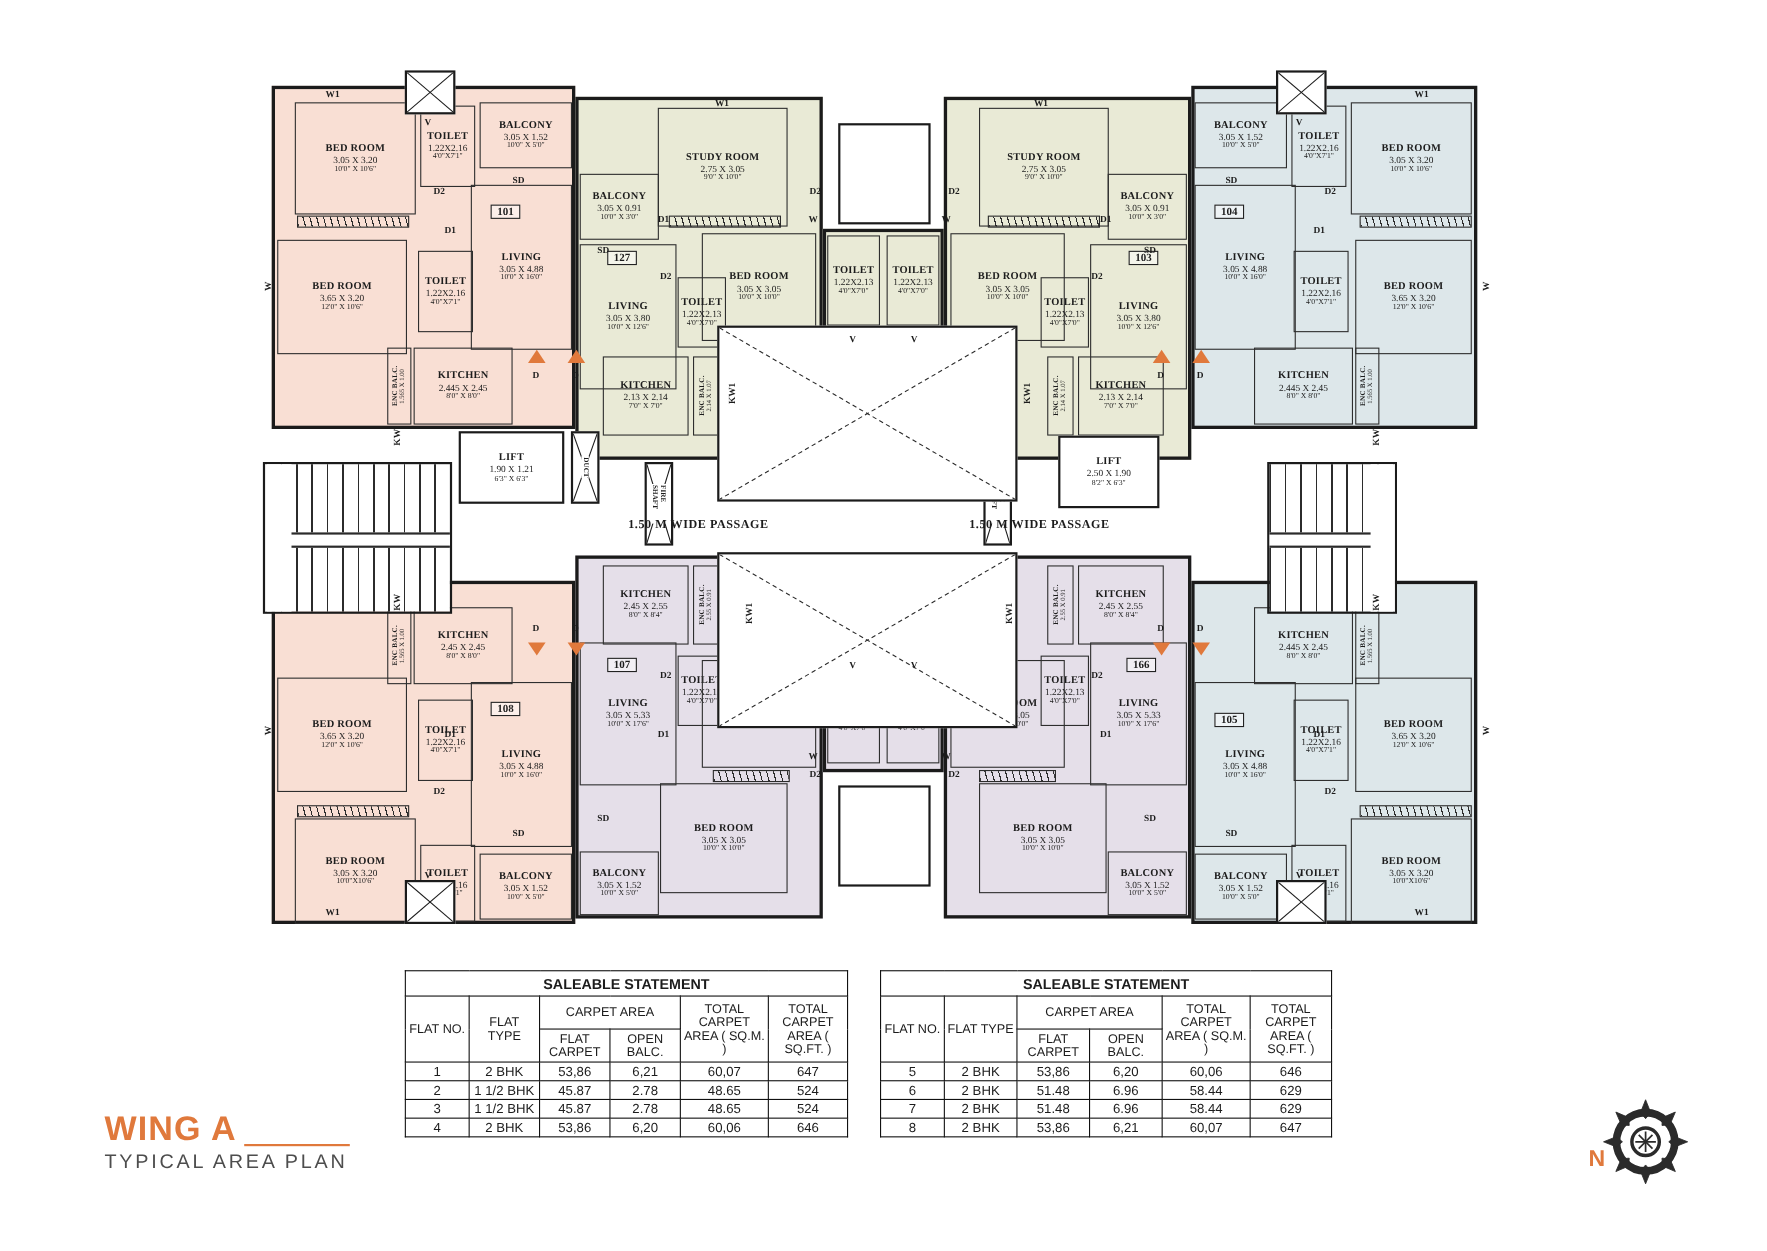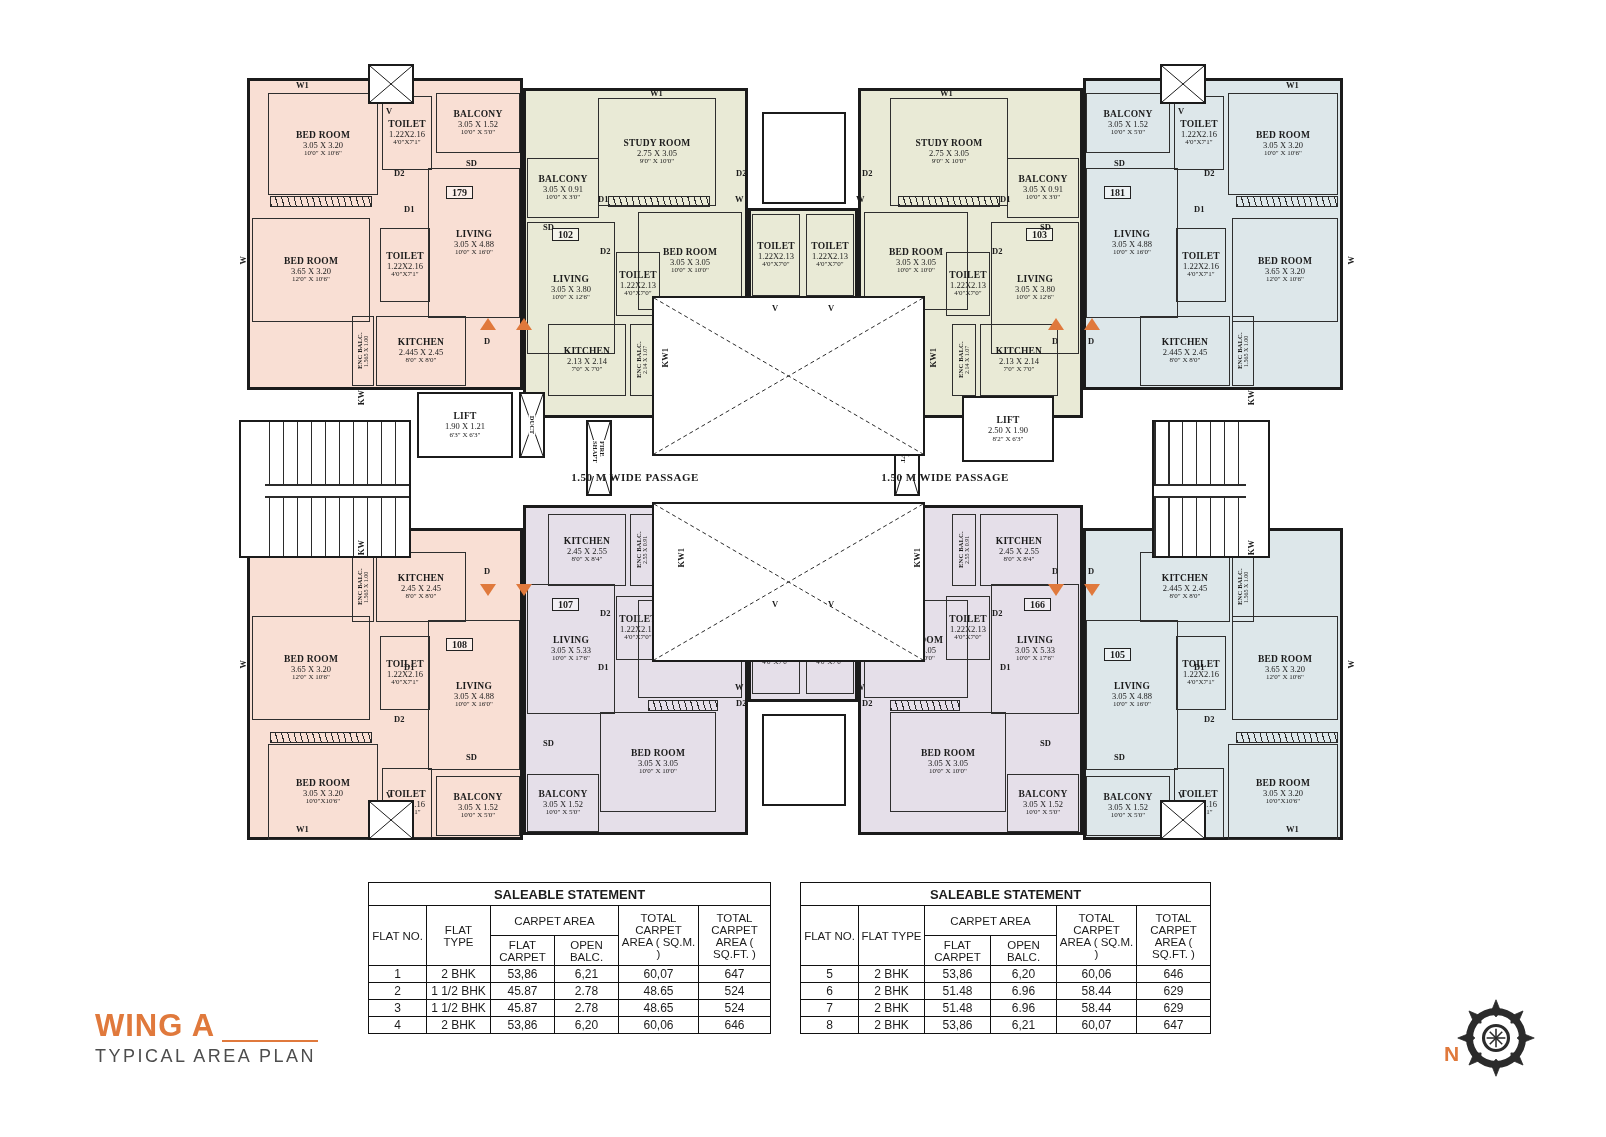--- a/index.html
+++ b/index.html
@@ -95,21 +95,21 @@
     </div>
   <div class="room" style="left:376px;top:316px;width:90px;height:70px">
       <div class="rn">KITCHEN</div>
       <div class="rm">2.445 X 2.45</div>
       <div class="rf">8'0" X 8'0"</div>
     </div>
   <div class="room vert" style="left:352px;top:316px;width:22px;height:70px">
       <div class="rn">ENC BALC.</div>
       <div class="rm">1.565 X 1.00</div>
     </div>
-  <div class="fno" style="left:446px;top:186px">179</div>
+  <div class="fno" style="left:446px;top:186px">101</div>
 
   <div class="room" style="left:598px;top:98px;width:118px;height:108px">
       <div class="rn">STUDY ROOM</div>
       <div class="rm">2.75 X 3.05</div>
       <div class="rf">9'0" X 10'0"</div>
     </div>
   <div class="room" style="left:527px;top:158px;width:72px;height:60px">
       <div class="rn">BALCONY</div>
       <div class="rm">3.05 X 0.91</div>
       <div class="rf">10'0" X 3'0"</div>
@@ -131,21 +131,21 @@
     </div>
   <div class="room" style="left:548px;top:324px;width:78px;height:72px">
       <div class="rn">KITCHEN</div>
       <div class="rm">2.13 X 2.14</div>
       <div class="rf">7'0" X 7'0"</div>
     </div>
   <div class="room vert" style="left:630px;top:324px;width:24px;height:72px">
       <div class="rn">ENC BALC.</div>
       <div class="rm">2.14 X 1.07</div>
     </div>
-  <div class="fno" style="left:552px;top:228px">102</div>
+  <div class="fno" style="left:552px;top:228px">127</div>
 
   <div class="room" style="left:752px;top:214px;width:48px;height:82px">
       <div class="rn">TOILET</div>
       <div class="rm">1.22X2.13</div>
       <div class="rf">4'0"X7'0"</div>
     </div>
   <div class="room" style="left:806px;top:214px;width:48px;height:82px">
       <div class="rn">TOILET</div>
       <div class="rm">1.22X2.13</div>
       <div class="rf">4'0"X7'0"</div>
@@ -220,21 +220,21 @@
     </div>
   <div class="room" style="left:1140px;top:316px;width:90px;height:70px">
       <div class="rn">KITCHEN</div>
       <div class="rm">2.445 X 2.45</div>
       <div class="rf">8'0" X 8'0"</div>
     </div>
   <div class="room vert" style="left:1232px;top:316px;width:22px;height:70px">
       <div class="rn">ENC BALC.</div>
       <div class="rm">1.565 X 1.00</div>
     </div>
-  <div class="fno" style="left:1104px;top:186px">181</div>
+  <div class="fno" style="left:1104px;top:186px">104</div>
 
   <div class="room" style="left:376px;top:552px;width:90px;height:70px">
       <div class="rn">KITCHEN</div>
       <div class="rm">2.45 X 2.45</div>
       <div class="rf">8'0" X 8'0"</div>
     </div>
   <div class="room vert" style="left:352px;top:552px;width:22px;height:70px">
       <div class="rn">ENC BALC.</div>
       <div class="rm">1.565 X 1.00</div>
     </div>

